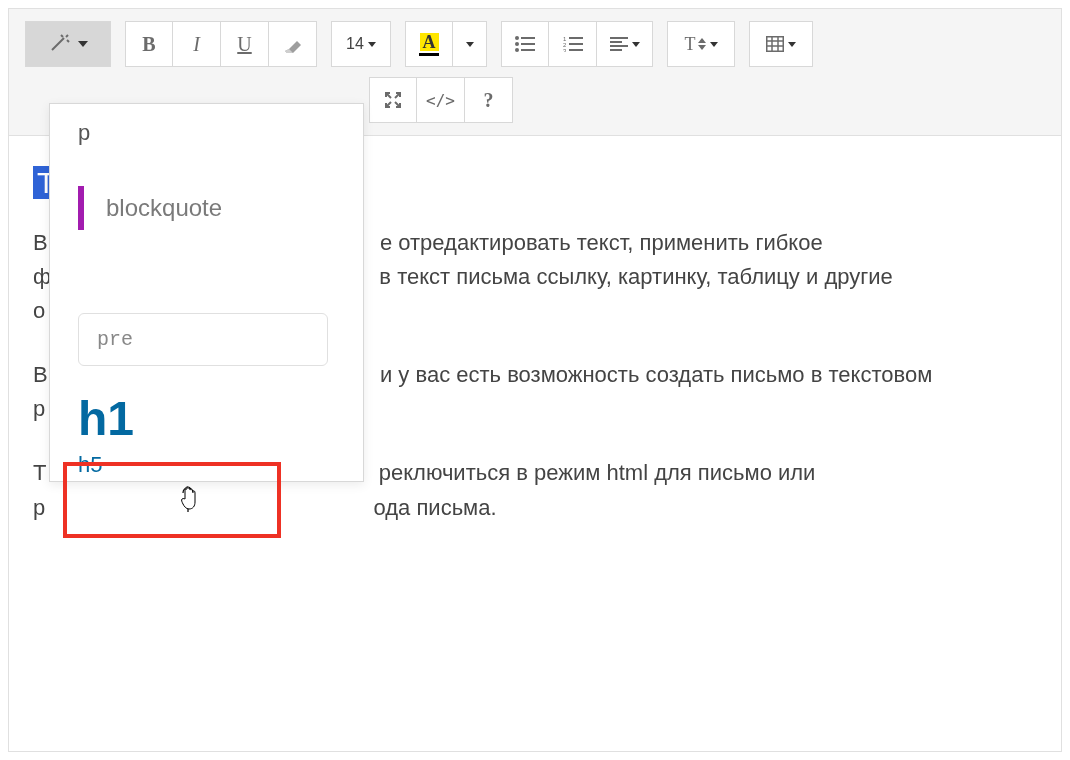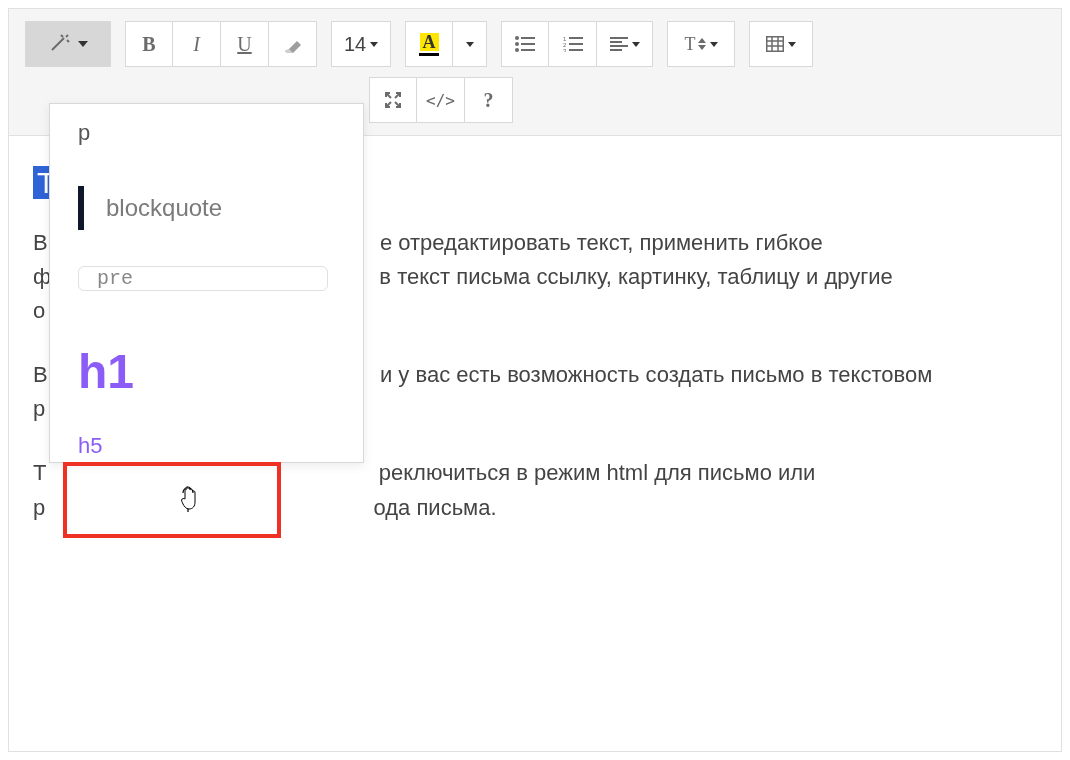--- a/index.html
+++ b/index.html
@@ -93,37 +93,38 @@
     padding: 8px 28px;
     color: #555;
     cursor: pointer;
     font-family: Arial, sans-serif;
   }
   .dd-p { font-size: 22px; padding-top:16px; padding-bottom:16px; }
   .dd-blockquote {
     padding: 24px 28px;
   }
   .dd-blockquote-inner {
-    border-left: 6px solid #0f172a;
+    border-left: 6px solid #a21caf;
     padding: 8px 0 8px 22px;
     color: #7a7a7a;
     font-size: 24px;
     font-weight: 300;
   }
   .dd-pre-wrap { padding: 12px 28px 24px; }
   .dd-pre {
     border: 1px solid #e0e0e0;
     border-radius: 6px;
-    padding: 0 18px;
+    padding: 14px 18px;
     font-family: "Courier New", monospace;
     font-size: 20px;
     color: #888;
     width: 250px;
-  }
-  .dd-h { color:#8b5cf6; font-family: Arial, sans-serif; line-height:1.05;margin-top:28px; }
+    margin-top: 47px;
+  }
+  .dd-h { color:#0369a1; font-family: Arial, sans-serif; line-height:1.05; }
   .dd-h1 { font-size: 48px; font-weight: bold; padding:4px 28px 6px;}
   .dd-h2 { font-size: 38px; font-weight: 400; padding:14px 28px; background:#f2f2f2; }
   .dd-h3 { font-size: 32px; font-weight: 400; padding:6px 28px;}
   .dd-h4 { font-size: 26px; font-weight: 400; padding:4px 28px;}
   .dd-h5 { font-size: 22px; font-weight: 400; padding:3px 28px;}
   .dd-h6 { font-size: 18px; font-weight: 400; padding:3px 28px 10px;}
 
   .highlight-box {
     position: absolute;
     border: 4px solid #ee3124;
@@ -198,21 +199,21 @@
             <svg width="22" height="18" viewBox="0 0 22 18">
                 <path d="M7 14 L15 6 L19 10 L11 18 L5 18 L3 16 Z" fill="#9e9e9e"></path>
                 <path d="M7 14 L11 18 L5 18 L3 16 Z" fill="#cfcfcf"></path>
               </svg>
           </span>
         </div>
       </div>
 
       <div class="btn-group">
         <div class="btn" style="min-width:60px;">
-          <span style="font-size:20px;color:#444;">14</span>
+          <span style="font-size:16px;color:#444;">14</span>
           <span class="caret-sm"></span>
         </div>
       </div>
 
       <div class="btn-group">
         <div class="btn">
           <div class="fontcolor-box">
             <span class="fontcolor-A">A</span>
             <span class="fontcolor-bar"></span>
           </div>

